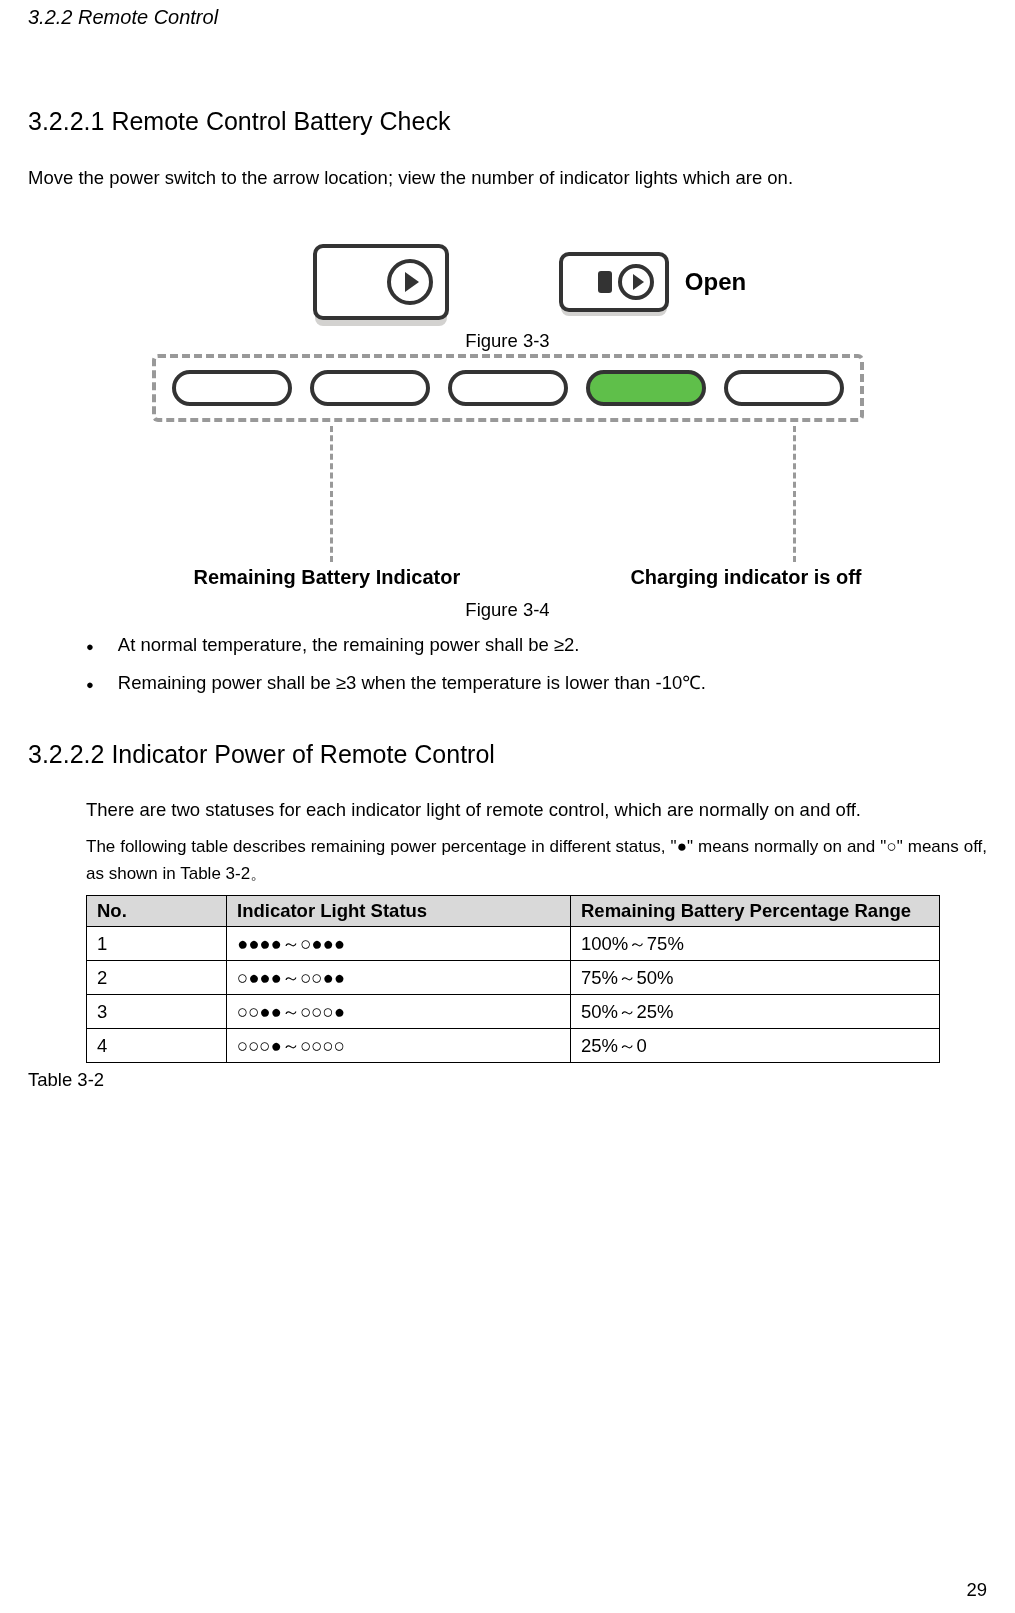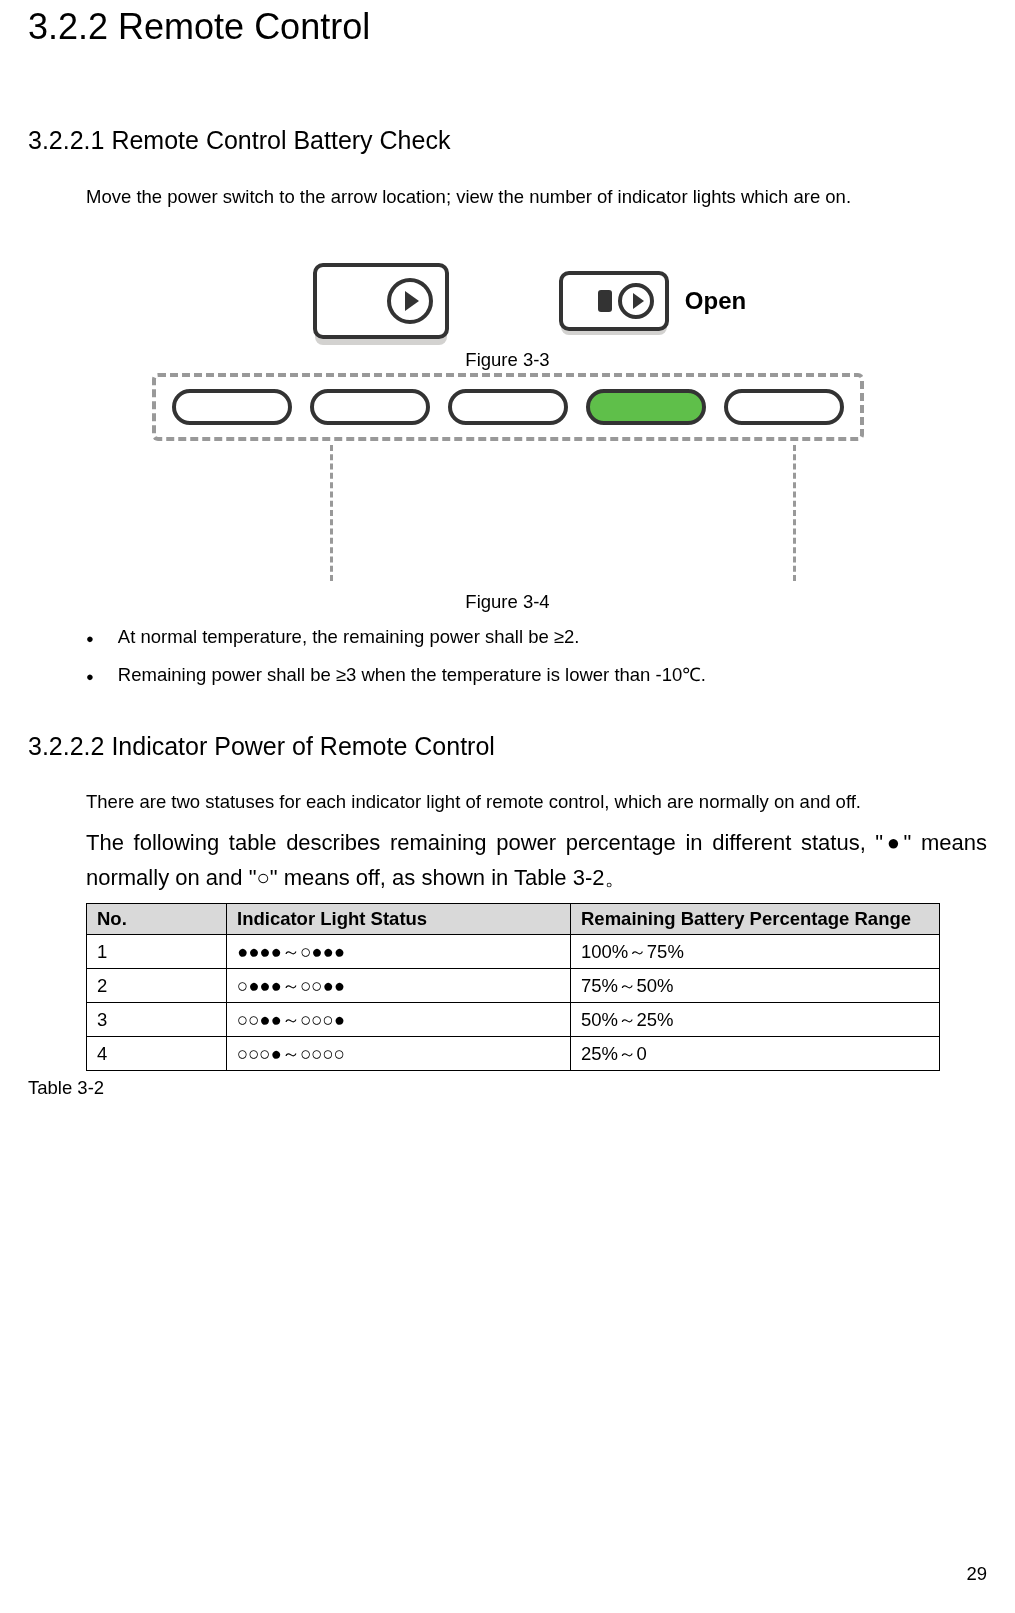--- a/index.html
+++ b/index.html
@@ -1,35 +1,35 @@
 <!DOCTYPE html>
 <html><head>
   <meta charset="utf-8">
   <style>
     * { box-sizing: border-box; margin: 0; padding: 0; }
     body { font-family: Arial, Helvetica, sans-serif; width: 1015px; height: 1613px; background: #fff; color: #000; padding: 0 28px 0 28px; position: relative; }
-    .h1 { font-size: 36px; font-weight: 400; margin-top: 6px; }
+    .h1 { font-size: 20px; font-weight: 400; margin-top: 6px; font-style: italic; }
     .h2 { font-size: 25px; font-weight: 400; margin-top: 78px; }
     .h2b { font-size: 25px; font-weight: 400; margin-top: 44px; }
-    .p-indent { font-size: 18.5px; margin-left: 58px; margin-top: 28px; line-height: 1.5; }
+    .p-indent { font-size: 18.5px; margin-top: 28px; line-height: 1.5; }
     .p-indent2 { font-size: 18.5px; margin-left: 58px; margin-top: 26px; line-height: 1.6; text-align: justify; }
-    .p-indent3 { font-size: 22px; margin-left: 58px; margin-top: 8px; line-height: 1.6; text-align: justify; }
+    .p-indent3 { font-size: 17px; margin-left: 58px; margin-top: 8px; line-height: 1.6; text-align: justify; }
     .caption { text-align: center; font-size: 18.5px; margin-top: 10px; }
     .caption2 { text-align: left; font-size: 18.5px; margin-top: 6px; }
     .figwrap1 { margin-top: 52px; display: flex; justify-content: center; }
     .figwrap2 { margin-top: 2px; display: flex; justify-content: center; }
     .bullets { margin-left: 58px; margin-top: 10px; }
     .bullet { font-size: 18.5px; display: flex; gap: 24px; margin-top: 10px; line-height: 1.5; }
     .dot { font-size: 13px; padding-top: 6px; }
     table.data { border-collapse: collapse; margin: 8px 58px 0 58px; width: 854px; }
     table.data th, table.data td { border: 1px solid #000; padding: 4px 10px; font-size: 18.5px; text-align: left; }
     table.data th { background: #d9d9d9; font-weight: 700; }
     .col-no { width: 140px; }
     .col-ind { width: 344px; }
-    .pagefoot { position: absolute; bottom: 28px; right: 28px; font-size: 18.5px; }
+    .pagefoot { position: absolute; bottom: 12px; right: 28px; font-size: 18.5px; }
 
     
     .fig33 { display: flex; align-items: center; gap: 110px; padding-left: 44px; }
     .switch { width: 136px; height: 76px; border: 4px solid #333; border-radius: 10px; position: relative; background: #fff; box-shadow: 0 8px 0 -2px #d3d2d0; }
     .switch.small { width: 110px; height: 60px; box-shadow: 0 6px 0 -2px #d3d2d0; }
     .switch-half { position: absolute; top: 4px; bottom: 4px; width: 48%; }
     .leftpad { left: 4px; border-radius: 6px; display: flex; align-items: center; justify-content: flex-end; }
     .rightpad { right: 4px; border-radius: 6px; display: flex; align-items: center; justify-content: center; }
     .opencircle { width: 46px; height: 46px; border: 4px solid #333; border-radius: 50%; display: flex; align-items: center; justify-content: center; }
     .opencircle.sm { width: 36px; height: 36px; }
@@ -92,20 +92,24 @@
       <div class="pill"></div>
       <div class="pill"></div>
       <div class="pill"></div>
       <div class="pill green"></div>
       <div class="pill"></div>
     </div>
     <div class="ledgerlines">
       <div class="vline" style="margin-left:170px;"></div>
       <div class="vline" style="margin-right:60px;"></div>
     </div>
+    <div class="figlabels">
+      <span class="figlabel" style="margin-left:40px;">Remaining Battery Indicator</span>
+      <span class="figlabel">Charging indicator is off</span>
+    </div>
   </div>
 </div>
 
 <div class="caption">Figure 3-4</div>
 
 <div class="bullets">
   <div class="bullet">
     <span class="dot">●</span>
     <span>At normal temperature, the remaining power shall be ≥2.</span>
   </div>

